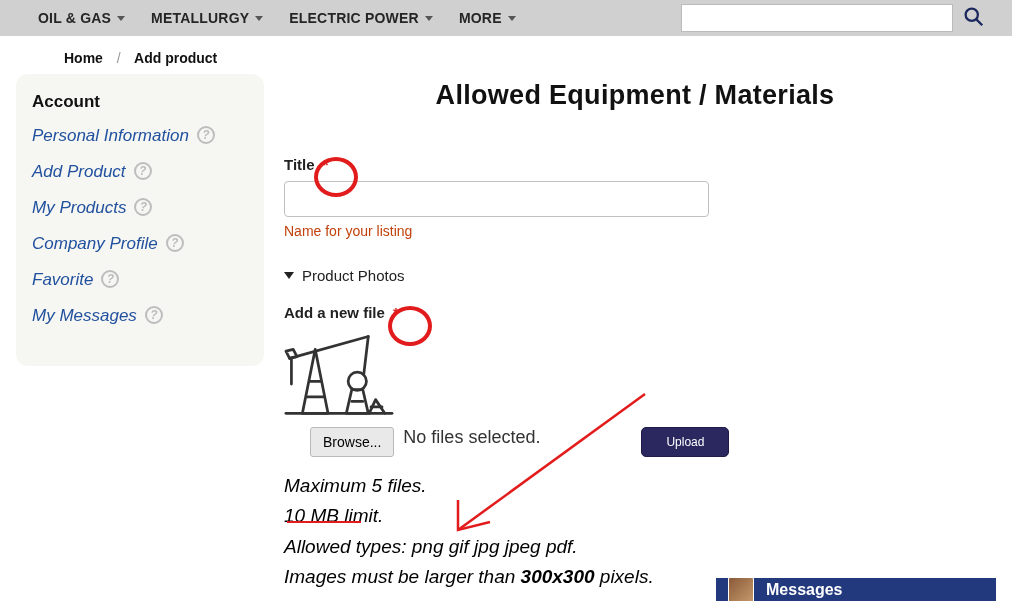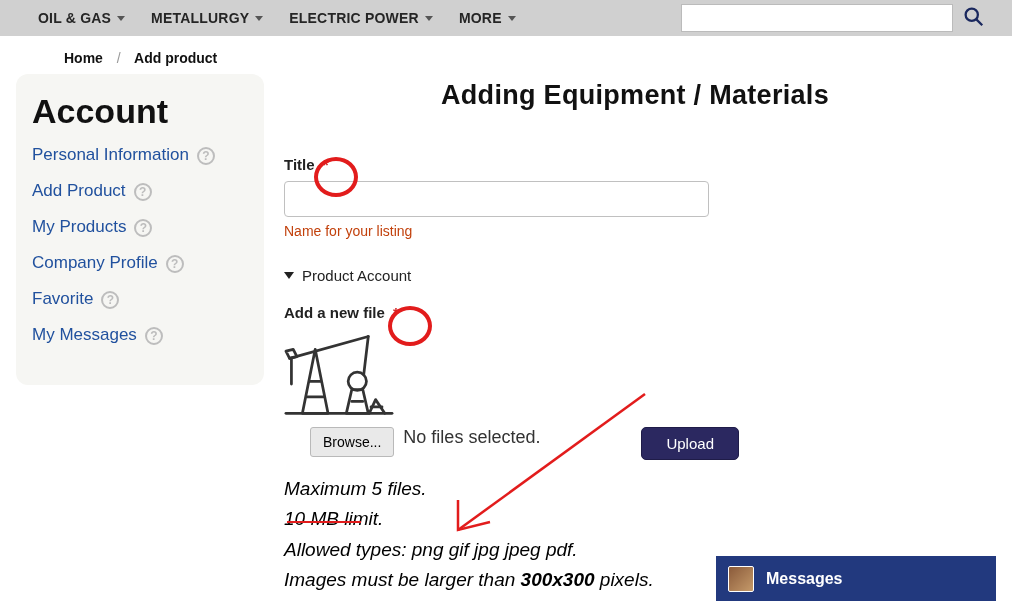--- a/index.html
+++ b/index.html
@@ -8,42 +8,42 @@
   .topnav { display: flex; gap: 26px; flex: 1; }
   .topnav-item { font-weight: 800; font-size: 14px; color: #252525; letter-spacing: 0.2px; display: flex; align-items: center; gap: 4px; cursor: pointer; }
   .caret { display: inline-block; width: 0; height: 0; border-left: 4px solid transparent; border-right: 4px solid transparent; border-top: 5px solid #555; margin-left: 2px; }
   .searchbox { width: 272px; height: 28px; border: 1px solid #bbb; background: #fff; padding: 2px 6px; font-size: 13px; }
   .search-icon { margin-left: 10px; color: #1a285e; cursor: pointer; }
   .breadcrumbs { padding: 14px 16px 8px 16px; font-size: 14px; font-weight: 800; font-family: "Arial Narrow", Arial, sans-serif; color: #111; margin-left: 48px; }
   .breadcrumbs .sep { margin: 0 10px; color: #999; font-weight: 400; }
   .breadcrumbs a { color: #111; text-decoration: none; }
   .main { display: flex; align-items: flex-start; padding: 0 16px; gap: 20px; }
   .sidebar { width: 248px; background: #f6f6f3; border-radius: 12px; padding: 18px 16px 24px 16px; }
-  .sidebar h2 { font-family: "Arial Narrow", Arial, sans-serif; font-size: 34px; font-weight: 800; margin-bottom: 14px; color: #111; }
+  .sidebar h2 { font-family: "Arial Narrow", Arial, sans-serif; font-size: 17px; font-weight: 800; margin-bottom: 14px; color: #111; }
   .sidebar ul { list-style: none; }
-  .sidebar li { display: flex; align-items: flex-end; gap: 8px; font-size: 17px; color: #21519e; margin: 8px 0 16px 0; cursor: pointer; }
+  .sidebar li { display: flex; align-items: flex-start; gap: 8px; font-size: 17px; color: #21519e; margin: 8px 0 16px 0; cursor: pointer; font-style: italic; }
   .help-circle { width: 18px; height: 18px; border: 2px solid #bdbdbd; border-radius: 50%; display: inline-flex; align-items: center; justify-content: center; font-size: 12px; color: #bdbdbd; font-weight: bold; line-height: 1; }
   .content { flex: 1; padding-top: 6px; padding-right: 10px; }
   .page-title { text-align: center; font-size: 27px; font-weight: 800; font-family: "Arial Narrow", Arial, sans-serif; margin-bottom: 45px; color: #111; letter-spacing: 0.3px; }
   .form-label { font-size: 15px; font-weight: 700; color: #222; display: inline-block; margin-bottom: 8px; }
   .req { color: #d22828; margin-left: 4px; }
   .form-input { width: 425px; height: 36px; border: 1px solid #c0c0c0; border-radius: 4px; padding: 6px 10px; font-size: 14px; display: block; }
   .form-help { color: #c2410c; font-size: 14px; margin-top: 6px; }
   .disclosure { margin-top: 28px; font-size: 15px; display: flex; align-items: center; gap: 8px; cursor: pointer; }
   .tri { display: inline-block; width: 0; height: 0; border-left: 5px solid transparent; border-right: 5px solid transparent; border-top: 7px solid #222; }
   .file-row { margin-top: 20px; }
   .file-label { font-size: 15px; font-weight: 700; }
   .pumpjack { margin-top: 10px; margin-bottom: 6px; }
   .browse-row { display: flex; align-items: flex-start; gap: 9px; margin-top: 4px; padding-left: 26px; }
   .browse-btn { background: #e9e9e9; border: 1px solid #b9b9b9; border-radius: 3px; padding: 6px 12px; font-size: 14px; cursor: pointer; }
   .nofiles { font-size: 18px; color: #333; }
-  .upload-btn { background: #2b2860; color: #fff; border: 1px solid #1f1c48; border-radius: 5px; padding: 7px 24px; font-size: 15px; cursor: pointer; margin-left: 92px; }
+  .upload-btn { background: #2b2860; color: #fff; border: 1px solid #1f1c48; border-radius: 5px; padding: 7px 24px; font-size: 12px; cursor: pointer; margin-left: 92px; }
   .hints { margin-top: 14px; color: #000000; font-size: 19px; font-style: italic; line-height: 1.6; }
   .hints .px { font-weight: 700; }
-  .messages-bar { position: fixed; right: 16px; bottom: 0; width: 280px; height: 45px; background: #22397e; color: #fff; display: flex; align-items: center; padding: 0 12px; gap: 12px; font-family: "Arial Narrow", Arial, sans-serif; font-size: 16px; font-weight: 700; }
+  .messages-bar { position: fixed; right: 16px; bottom: 0; width: 280px; height: 23px; background: #22397e; color: #fff; display: flex; align-items: center; padding: 0 12px; gap: 12px; font-family: "Arial Narrow", Arial, sans-serif; font-size: 16px; font-weight: 700; }
   .avatar { width: 26px; height: 26px; background: linear-gradient(135deg,#8a5a3a,#c59a6a); border: 1px solid #fff; border-radius: 2px; }
   .redcircle { position: absolute; width: 44px; height: 40px; border: 4px solid #e21c1c; border-radius: 50%; pointer-events: none; }
   .underline-red { position: absolute; height: 2px; background: #e21c1c; pointer-events: none; }
   .arrow-svg { position: absolute; pointer-events: none; }
 </style>
 </head>
 <body>
 
 <div class="topbar">
   <div class="topnav">
@@ -105,34 +105,34 @@
         <span class="help-circle">?</span>
       </li>
       <li>
         <span>My Messages</span>
         <span class="help-circle">?</span>
       </li>
     </ul>
   </div>
 
   <div class="content">
-    <h1 class="page-title">Adding Equipment / Materials</h1>
+    <h1 class="page-title">Allowed Equipment / Materials</h1>
 
     <div style="position:relative">
       <label class="form-label">
         <span>Title</span>
         <span class="req">*</span>
       </label>
       <input class="form-input" type="text" style="">
       <div class="form-help">Name for your listing</div>
     </div>
 
     <div class="disclosure">
       <span class="tri"></span>
-      <span>Product Account</span>
+      <span>Product Photos</span>
     </div>
 
     <div class="file-row">
       <div class="file-label">
         <span>Add a new file</span>
         <span class="req">*</span>
       </div>
 
       <div class="pumpjack">
         <svg width="110" height="86" viewBox="0 0 120 94" fill="none" stroke="#333" stroke-width="3" stroke-linejoin="round" stroke-linecap="round">

